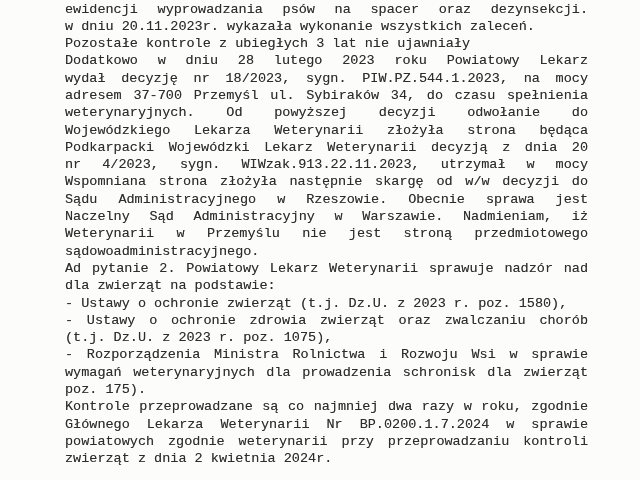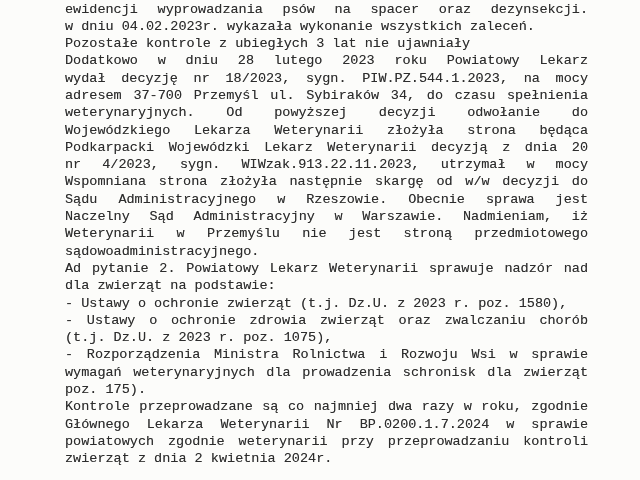--- a/index.html
+++ b/index.html
@@ -40,21 +40,21 @@
     text-align: justify;
     text-align-last: justify;
   }
 </style>
 </head>
 <body style="background: rgb(252, 252, 250);">
 
 <div class="page">
   <div class="text-block" style="color: rgb(45, 45, 45);">
       <div class="line j">ewidencji wyprowadzania psów na spacer oraz dezynsekcji. Kontrola sprawdzająca</div>
-      <div class="line">w dniu 04.02.2023r.  wykazała wykonanie wszystkich zaleceń.</div>
+      <div class="line">w dniu 20.11.2023r.  wykazała wykonanie wszystkich zaleceń.</div>
       <div class="line">Pozostałe kontrole z ubiegłych 3 lat nie ujawniały nieprawidłowości.</div>
       <div class="line j">Dodatkowo w dniu 28 lutego 2023 roku Powiatowy Lekarz Weterynarii w Przemyślu</div>
       <div class="line j">wydał decyzję nr 18/2023, sygn. PIW.PZ.544.1.2023, na mocy której postanowił</div>
       <div class="line j">adresem 37-700 Przemyśl ul. Sybiraków 34, do czasu spełnienia wymagań</div>
       <div class="line j">weterynaryjnych. Od powyższej decyzji odwołanie do Podkarpackiego</div>
       <div class="line j">Wojewódzkiego Lekarza Weterynarii złożyła strona będąca adresatem decyzji.</div>
       <div class="line j">Podkarpacki Wojewódzki Lekarz Weterynarii decyzją z dnia 20 kwietnia 2027 roku</div>
       <div class="line j">nr 4/2023, sygn. WIWzak.913.22.11.2023, utrzymał w mocy zaskarżoną decyzję.</div>
       <div class="line j">Wspomniana strona złożyła następnie skargę od w/w decyzji  do Wojewódzkiego</div>
       <div class="line j">Sądu Administracyjnego w Rzeszowie. Obecnie sprawa jest rozpatrywana przez</div>

